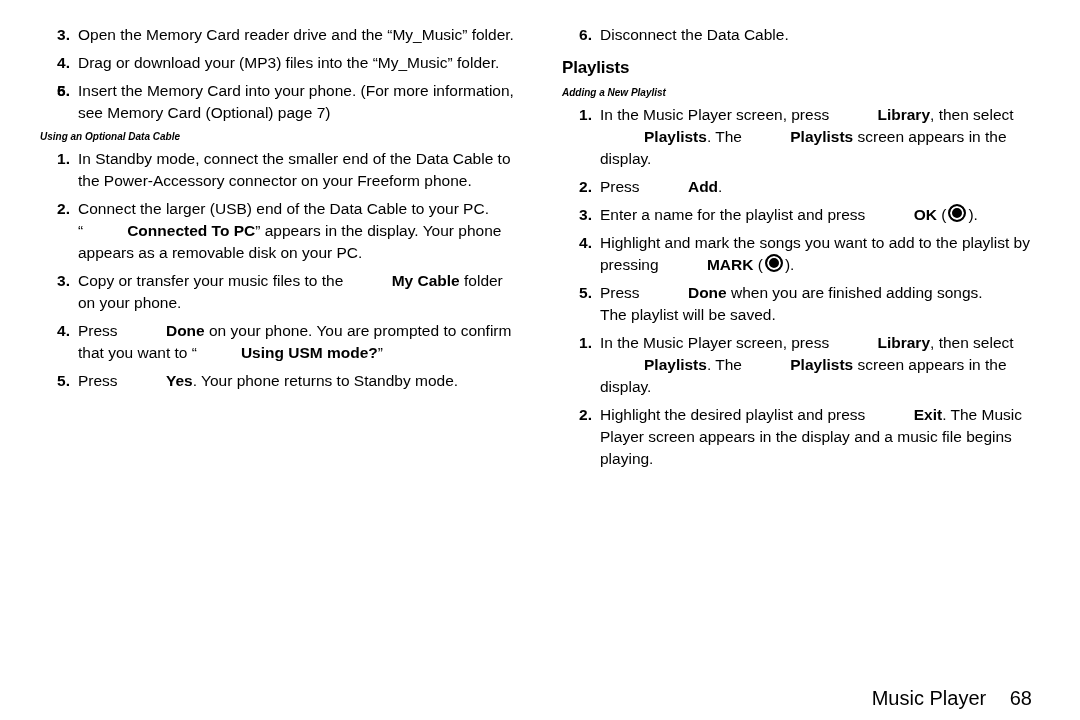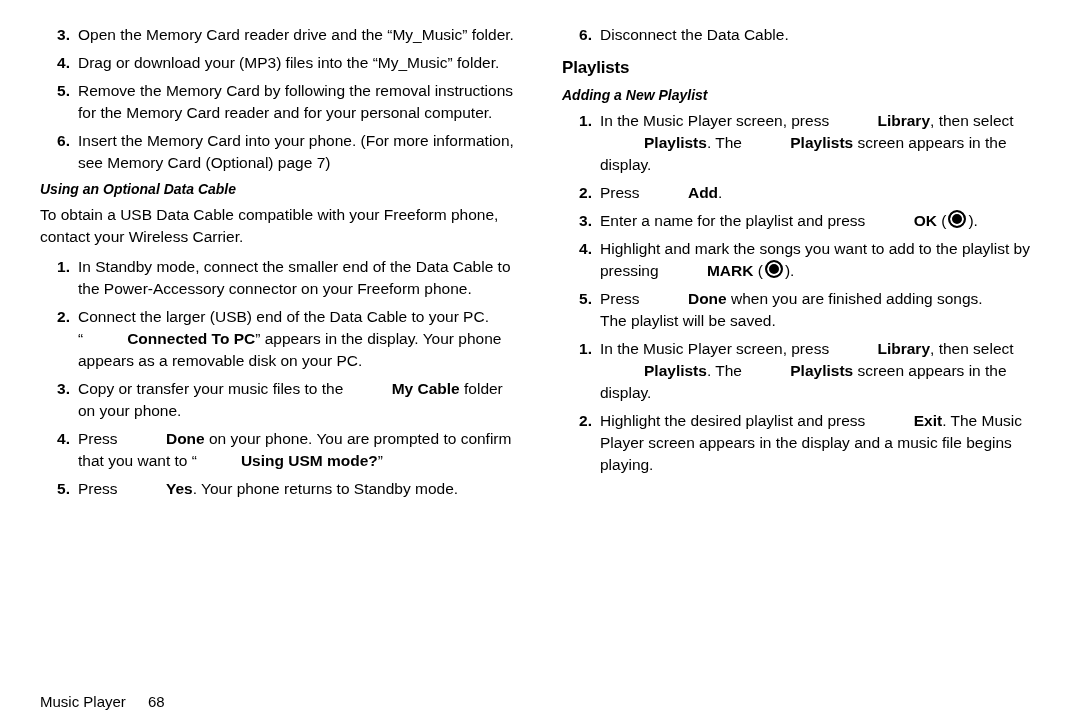--- a/index.html
+++ b/index.html
@@ -49,61 +49,61 @@
   }
   .h2 {
     font-weight: 900;
     font-size: 17px;
     margin: 10px 0 4px 0;
     letter-spacing: -0.2px;
   }
   .h3 {
     font-weight: 900;
     font-style: italic;
-    font-size: 14px;
+    font-size: 10px;
     margin: 6px 0 4px 0;
   }
   .para {
     margin: 2px 0 8px 0;
   }
   .icon-circle {
     display: inline-block;
     width: 14px;
     height: 14px;
     border: 2px solid #000;
     border-radius: 50%;
     background: #000;
     box-shadow: inset 0 0 0 2px #fff;
     vertical-align: -2px;
     margin: 0 2px;
   }
   .footer {
     margin-top: 6px;
-    font-size: 15px;
+    text-align: right;
+    font-size: 20px;
     padding-right: 8px;
   }
   .footer .section {
     margin-right: 18px;
   }
   b { font-weight: 700; padding-left: 44px; }
 </style>
 </head>
 <body>
 
 <div class="page">
   <div class="cols">
     <div class="col">
       <ol id="listA">
           <li><span class="num">3.</span><span>Open the Memory Card reader drive and the “My_Music” folder.</span></li>
           <li><span class="num">4.</span><span>Drag or download your (MP3) files into the “My_Music” folder.</span></li>
-          <li><span class="num">5.</span><span>Remove the Memory Card by following the removal instructions for the Memory Card reader and for your personal computer.</span></li>
+          <li><span class="num">5.</span></li>
           <li><span class="num">6.</span><span>Insert the Memory Card into your phone. (For more information, see  Memory Card (Optional) page 7)</span></li>
         </ol>
       <div class="h3">Using an Optional Data Cable</div>
-      <div class="para">To obtain a USB Data Cable compatible with your Freeform phone, contact your Wireless Carrier.</div>
       <ol id="listB">
           <li><span class="num">1.</span><span>In Standby mode, connect the smaller end of the Data Cable to the Power-Accessory connector on your Freeform phone.</span></li>
           <li><span class="num">2.</span><span>Connect the larger (USB) end of the Data Cable to your PC.<br>“<b>Connected To PC</b>” appears in the display. Your phone appears as a removable disk on your PC.</span></li>
           <li><span class="num">3.</span><span>Copy or transfer your music files to the <b>My Cable</b> folder on your phone.</span></li>
           <li><span class="num">4.</span><span>Press <b>Done</b> on your phone. You are prompted to confirm that you want to “<b>Using USM mode?</b>”</span></li>
           <li><span class="num">5.</span><span>Press <b>Yes</b>. Your phone returns to Standby mode.</span></li>
         </ol>
     </div>
     <div class="col">
       <ol id="listC">

